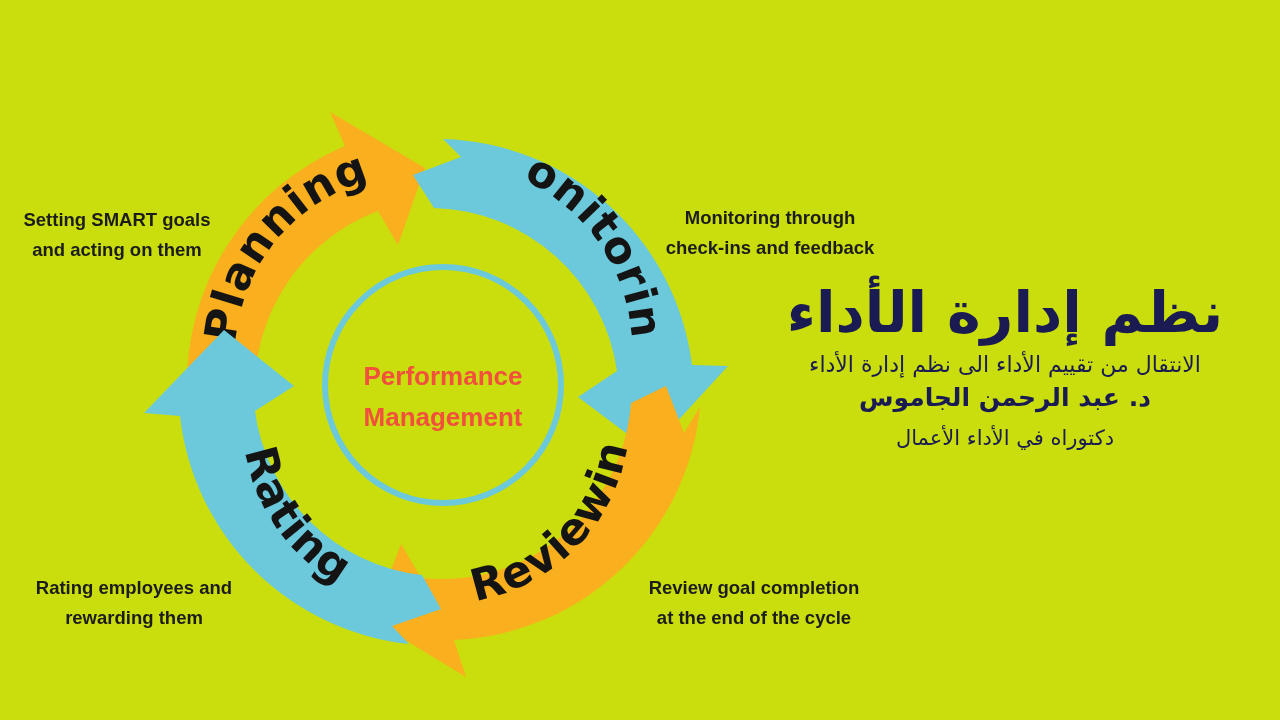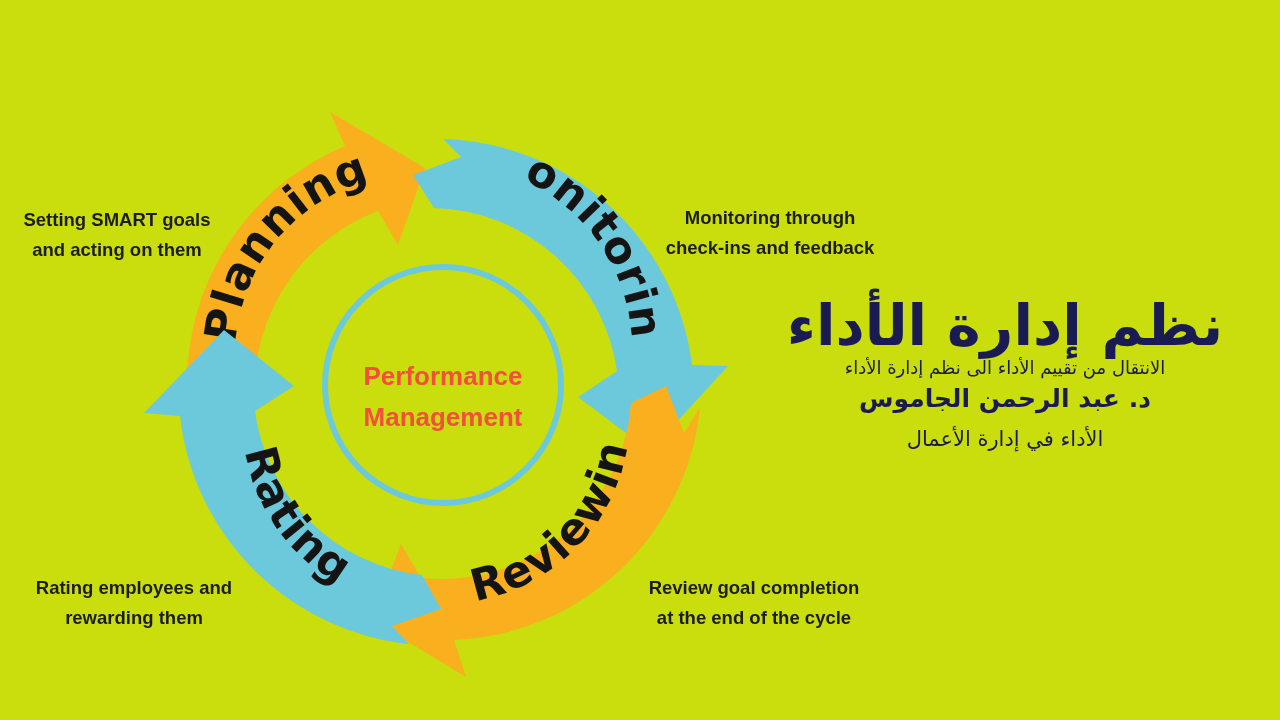--- a/index.html
+++ b/index.html
@@ -79,28 +79,28 @@
   }
 
   #main-title {
     font-family: "DejaVu Sans", sans-serif;
     font-size: 57px;
     font-weight: 700;
     line-height: 1.08;
     letter-spacing: -1px;
     color: #1b1b54;
     white-space: nowrap;
-    margin-top: 13px;
   }
 
   #subtitle {
     font-family: "DejaVu Sans", sans-serif;
-    font-size: 18px;
+    font-size: 22px;
     font-weight: 400;
     color: #1b1b54;
+    margin-top: 8px;
     white-space: nowrap;
   }
 
   #author {
     font-family: "DejaVu Sans", sans-serif;
     font-size: 25px;
     font-weight: 700;
     color: #1b1b54;
     margin-top: 6px;
     white-space: nowrap;
@@ -219,16 +219,16 @@
         <text class="caption-text" x="134" y="624" text-anchor="middle">rewarding them</text>
       </g>
 
     </svg>
   </div>
 
   <div id="title-block">
     <div id="main-title">نظم إدارة الأداء</div>
     <div id="subtitle">الانتقال من تقييم الأداء الى نظم إدارة الأداء</div>
     <div id="author">د. عبد الرحمن الجاموس</div>
-    <div id="credential">الأداء في إدارة الأعمال</div>
+    <div id="credential">دكتوراه في الأداء الأعمال</div>
   </div>
 
 </div>
 
 </body></html>

